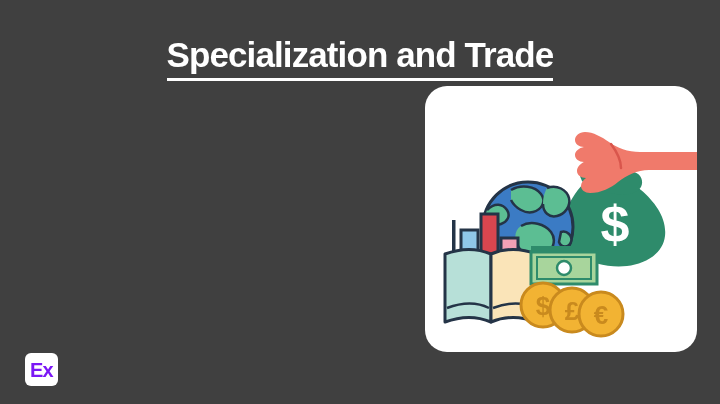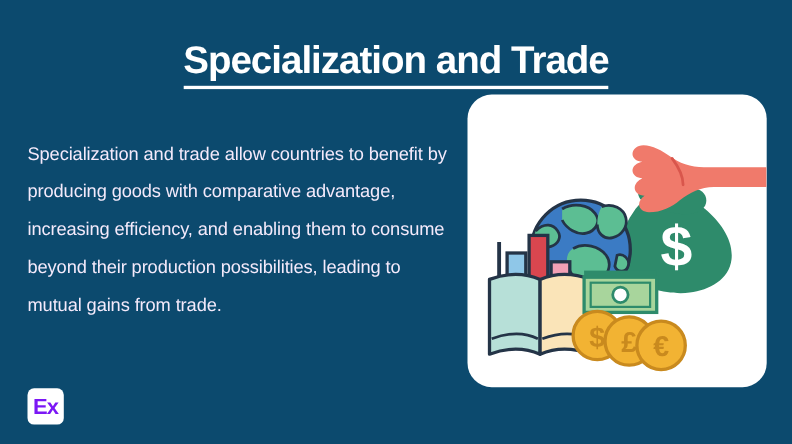--- a/index.html
+++ b/index.html
@@ -10,21 +10,21 @@
     width: 720px;
     height: 404px;
     background: #7B17F5;
     font-family: "Liberation Sans", sans-serif;
     overflow: hidden;
     position: relative;
   }
   .slide {
     position: absolute;
     inset: 0;
-    background: #0c4a6e;
+    background: #404040;
   }
 
   
   .title-wrap {
     position: absolute;
     top: 14px;
     left: 0;
     width: 720px;
     text-align: center;
   }
@@ -97,21 +97,20 @@
 </style>
 </head>
 <body>
 
 <div class="slide">
 
   <div class="title-wrap">
     <h1 class="title">Specialization and Trade</h1>
   </div>
 
-  <p class="body-text">Specialization and trade allow countries to benefit by producing goods with comparative advantage, increasing efficiency, and enabling them to consume beyond their production possibilities, leading to mutual gains from trade.</p>
 
   <div class="logo">
     <div class="logo-badge">Ex</div>
   </div>
 
   <div class="card">
     <svg width="272" height="266" viewBox="0 0 272 266">
 
       <g>
 

